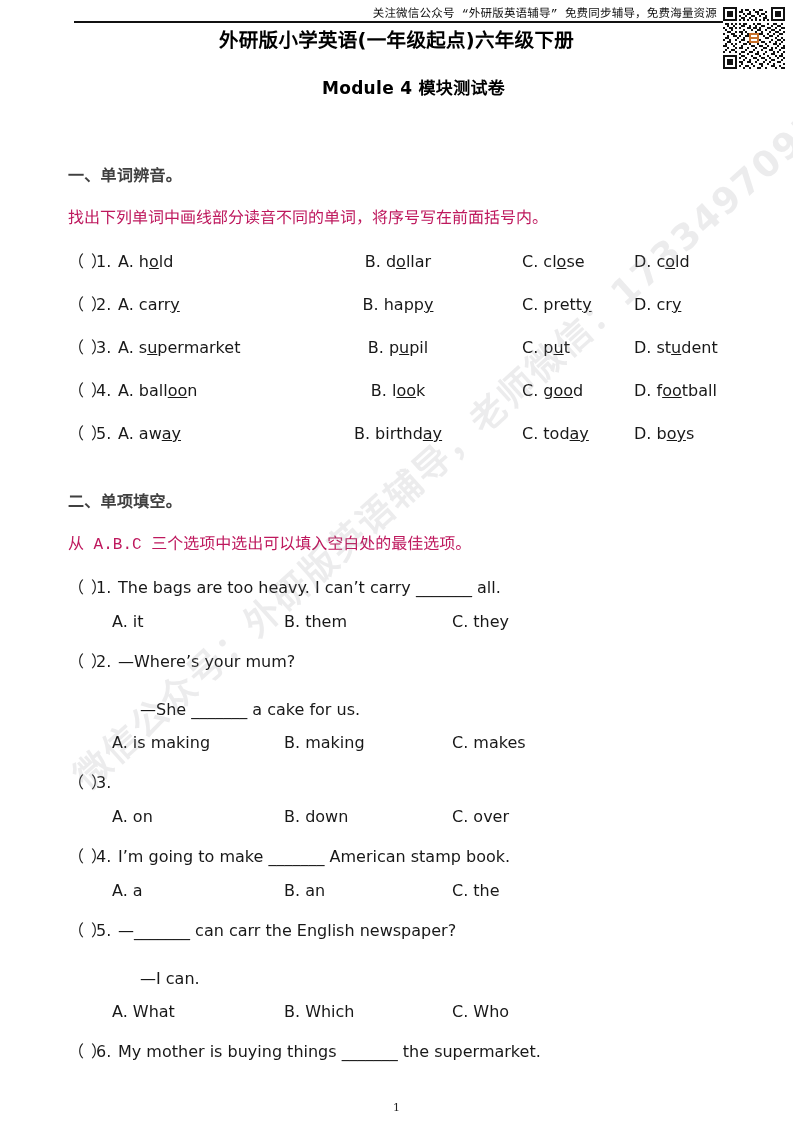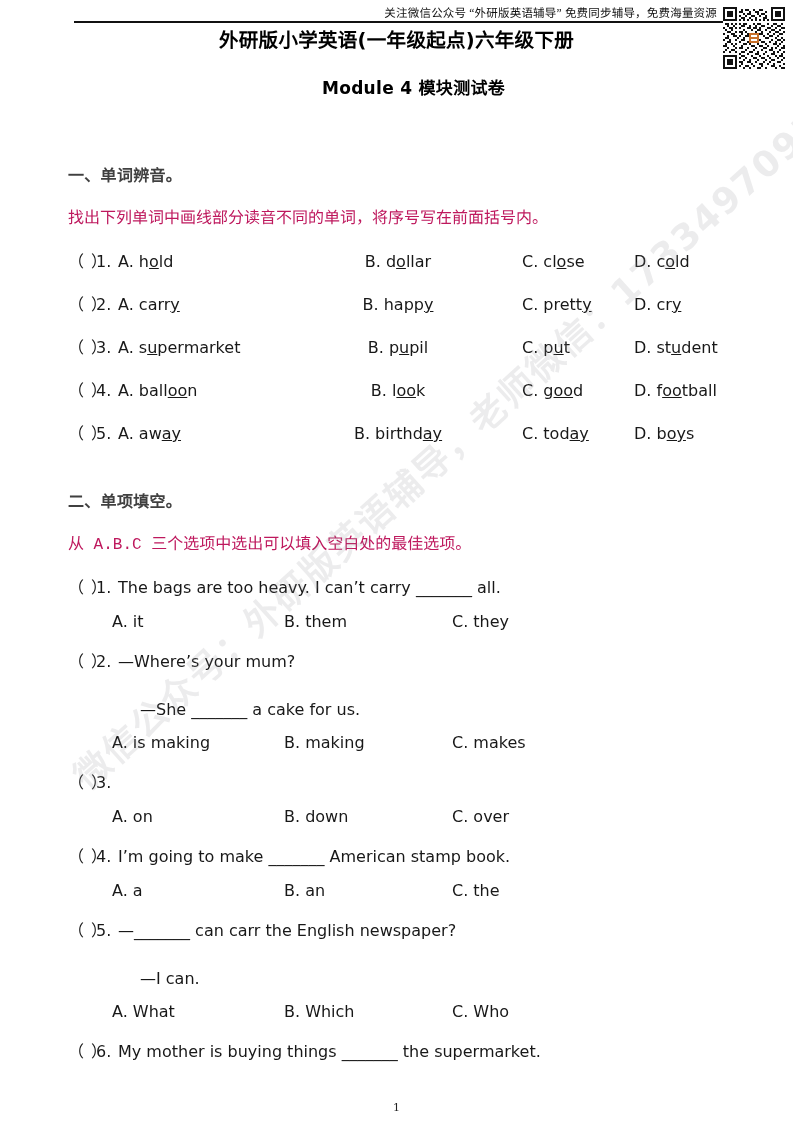--- a/index.html
+++ b/index.html
@@ -52,21 +52,21 @@
     height: 80px;
     z-index: 3;
   }
   .banner-note {
     position: absolute;
     right: 76px;
     top: 4px;
     font-size: 11.5px;
     color: #111;
     white-space: nowrap;
-    font-family: Liberation Serif, serif;
+    font-family: Liberation Mono, monospace;
     letter-spacing: 0.2px;
     margin-left: 16px;
   }
   .header-rule {
     position: absolute;
     left: 74px;
     right: 70px;
     top: 21px;
     height: 2px;
     background: #111;

